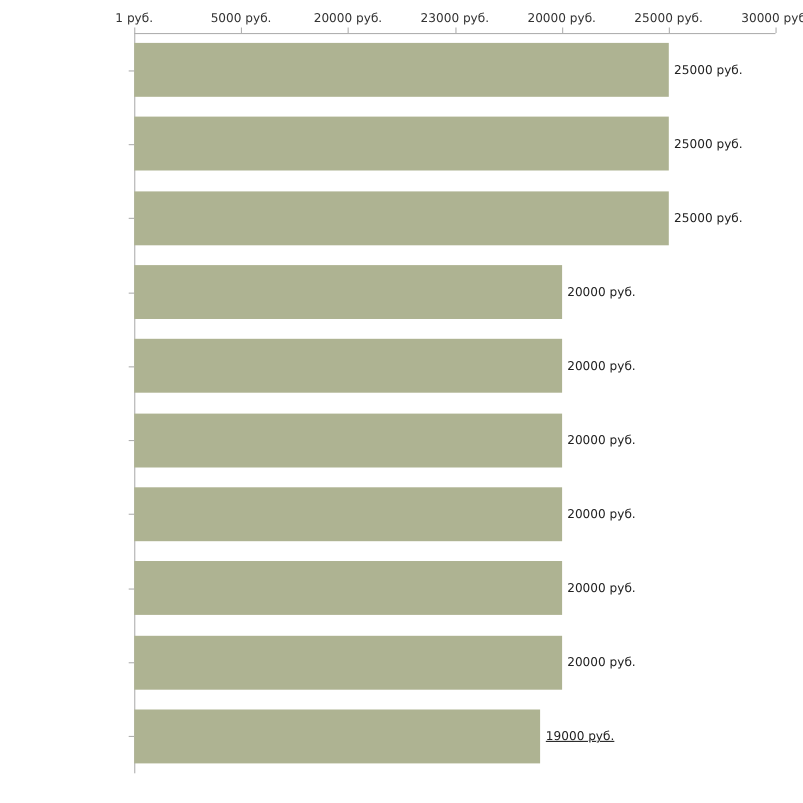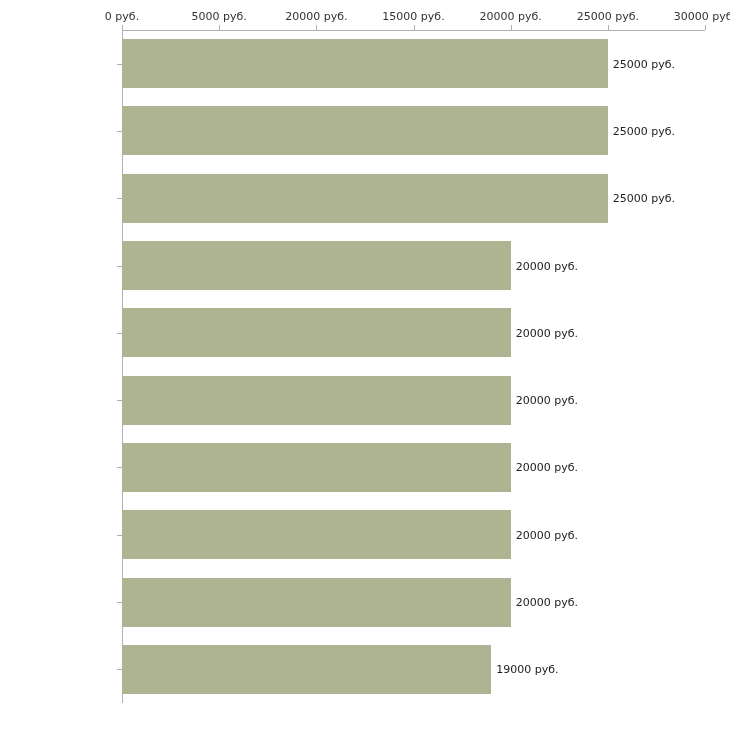--- a/index.html
+++ b/index.html
@@ -126,31 +126,31 @@
       <div class="row" style="top: 480.25px; height: 49px;">
         <div class="bar" style="width: 388.667px; background: rgb(174, 179, 146);"></div>
         <div class="bar-value" style="left: 388.667px;">20000 руб.</div>
       </div>
       <div class="row" style="top: 547.55px; height: 49px;">
         <div class="bar" style="width: 388.667px; background: rgb(174, 179, 146);"></div>
         <div class="bar-value" style="left: 388.667px;">20000 руб.</div>
       </div>
       <div class="row" style="top: 614.85px; height: 49px;">
         <div class="bar" style="width: 369.233px; background: rgb(174, 179, 146);"></div>
-        <div class="bar-value" style="left: 369.233px;">19000 руб.</div>
+        <div class="bar-value" style="left: 369.233px; text-decoration: underline;">19000 руб.</div>
       </div>
     </div>
   <div id="axis-layer">
-      <div class="tick-label" style="left: 122px;">0 руб.</div>
+      <div class="tick-label" style="left: 122px;">1 руб.</div>
       <div class="tick-mark" style="left: 122px;"></div>
       <div class="tick-label" style="left: 219.167px;">5000 руб.</div>
       <div class="tick-mark" style="left: 219.167px;"></div>
       <div class="tick-label" style="left: 316.333px;">20000 руб.</div>
       <div class="tick-mark" style="left: 316.333px;"></div>
-      <div class="tick-label" style="left: 413.5px;">15000 руб.</div>
+      <div class="tick-label" style="left: 413.5px;">23000 руб.</div>
       <div class="tick-mark" style="left: 413.5px;"></div>
       <div class="tick-label" style="left: 510.667px;">20000 руб.</div>
       <div class="tick-mark" style="left: 510.667px;"></div>
       <div class="tick-label" style="left: 607.833px;">25000 руб.</div>
       <div class="tick-mark" style="left: 607.833px;"></div>
       <div class="tick-label" style="left: 705px;">30000 руб.</div>
       <div class="tick-mark" style="left: 705px;"></div>
     </div>
   <div id="cat-layer">
       <div class="cat-tick" style="top: 63.65px;"></div>

